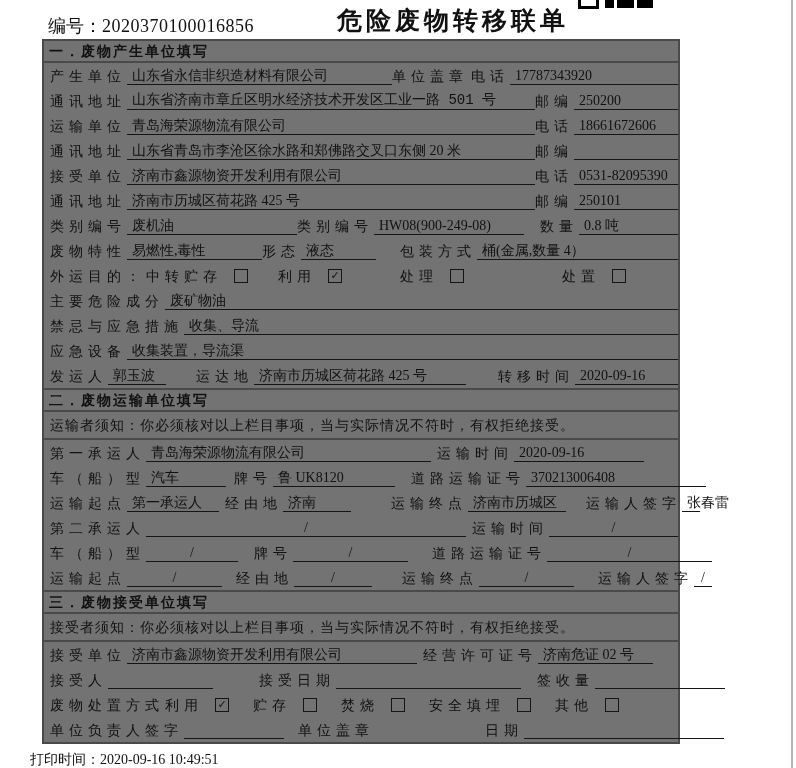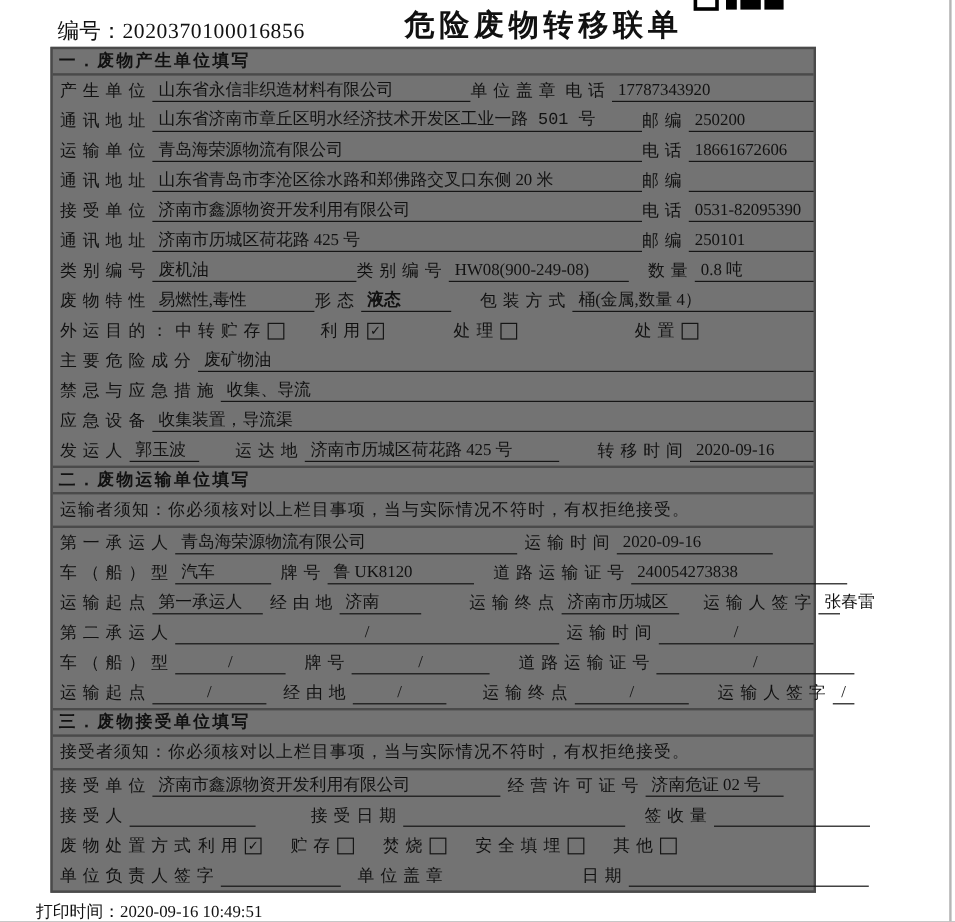--- a/index.html
+++ b/index.html
@@ -43,21 +43,21 @@
   .lbl{flex:0 0 auto;letter-spacing:5px;margin-right:1px;}
   .fld{
     flex:0 0 auto;border-bottom:1.5px solid #151515;min-width:18px;
     padding:0 2px 0 5px;overflow:visible;box-sizing:border-box;
   }
   .fld.gr{flex:1 1 auto;}
   .fld.c{text-align:center;padding-left:2px;}
   .gap{flex:0 0 auto;height:1px;}
   .gap.gr{flex:1 1 auto;}
   .cbg{flex:0 0 auto;display:flex;align-items:center;}
-  .cbl{letter-spacing:5px;margin-right:1px;text-align:center;}
+  .cbl{letter-spacing:5px;margin-right:12px;text-align:center;}
   .box{
     flex:0 0 auto;width:12px;height:12px;margin-bottom:1px;box-sizing:content-box;
     border:1.5px solid #151515;text-align:center;
     font:11px/12px "DejaVu Sans","Liberation Sans",sans-serif;
   }
   .footer{position:absolute;left:30px;top:751px;font-size:14px;white-space:nowrap;}
 </style>
 </head>
 <body>
 
@@ -120,21 +120,21 @@
         <span class="lbl">类别编号</span>
         <span class="fld" style="width: 150px;">HW08(900-249-08)</span>
         <span class="gap" style="width: 16px;"></span>
         <span class="lbl">数量</span>
         <span class="fld gr">0.8 吨</span>
       </div>
       <div class="row">
         <span class="lbl">废物特性</span>
         <span class="fld" style="width: 135px;">易燃性,毒性</span>
         <span class="lbl">形态</span>
-        <span class="fld" style="width: 75px; font-weight: bold;">液态</span>
+        <span class="fld" style="width: 75px;">液态</span>
         <span class="gap" style="width: 24px;"></span>
         <span class="lbl">包装方式</span>
         <span class="fld gr">桶(金属,数量 4）</span>
       </div>
       <div class="row">
         <span class="lbl">外运目的：</span>
         <span class="cbg">
           <span class="cbl">中转贮存</span>
           <span class="box"></span>
         </span>
@@ -189,21 +189,21 @@
         <span class="gap gr"></span>
       </div>
       <div class="row">
         <span class="lbl">车（船）型</span>
         <span class="fld" style="width: 80px;">汽车</span>
         <span class="gap" style="width: 8px;"></span>
         <span class="lbl">牌号</span>
         <span class="fld" style="width: 122px;">鲁 UK8120</span>
         <span class="gap" style="width: 16px;"></span>
         <span class="lbl">道路运输证号</span>
-        <span class="fld" style="width: 180px;">240054273838</span>
+        <span class="fld" style="width: 180px;">370213006408</span>
         <span class="gap gr"></span>
       </div>
       <div class="row">
         <span class="lbl">运输起点</span>
         <span class="fld" style="width: 92px;">第一承运人</span>
         <span class="gap" style="width: 6px;"></span>
         <span class="lbl">经由地</span>
         <span class="fld" style="width: 68px;">济南</span>
         <span class="gap" style="width: 40px;"></span>
         <span class="lbl">运输终点</span>

